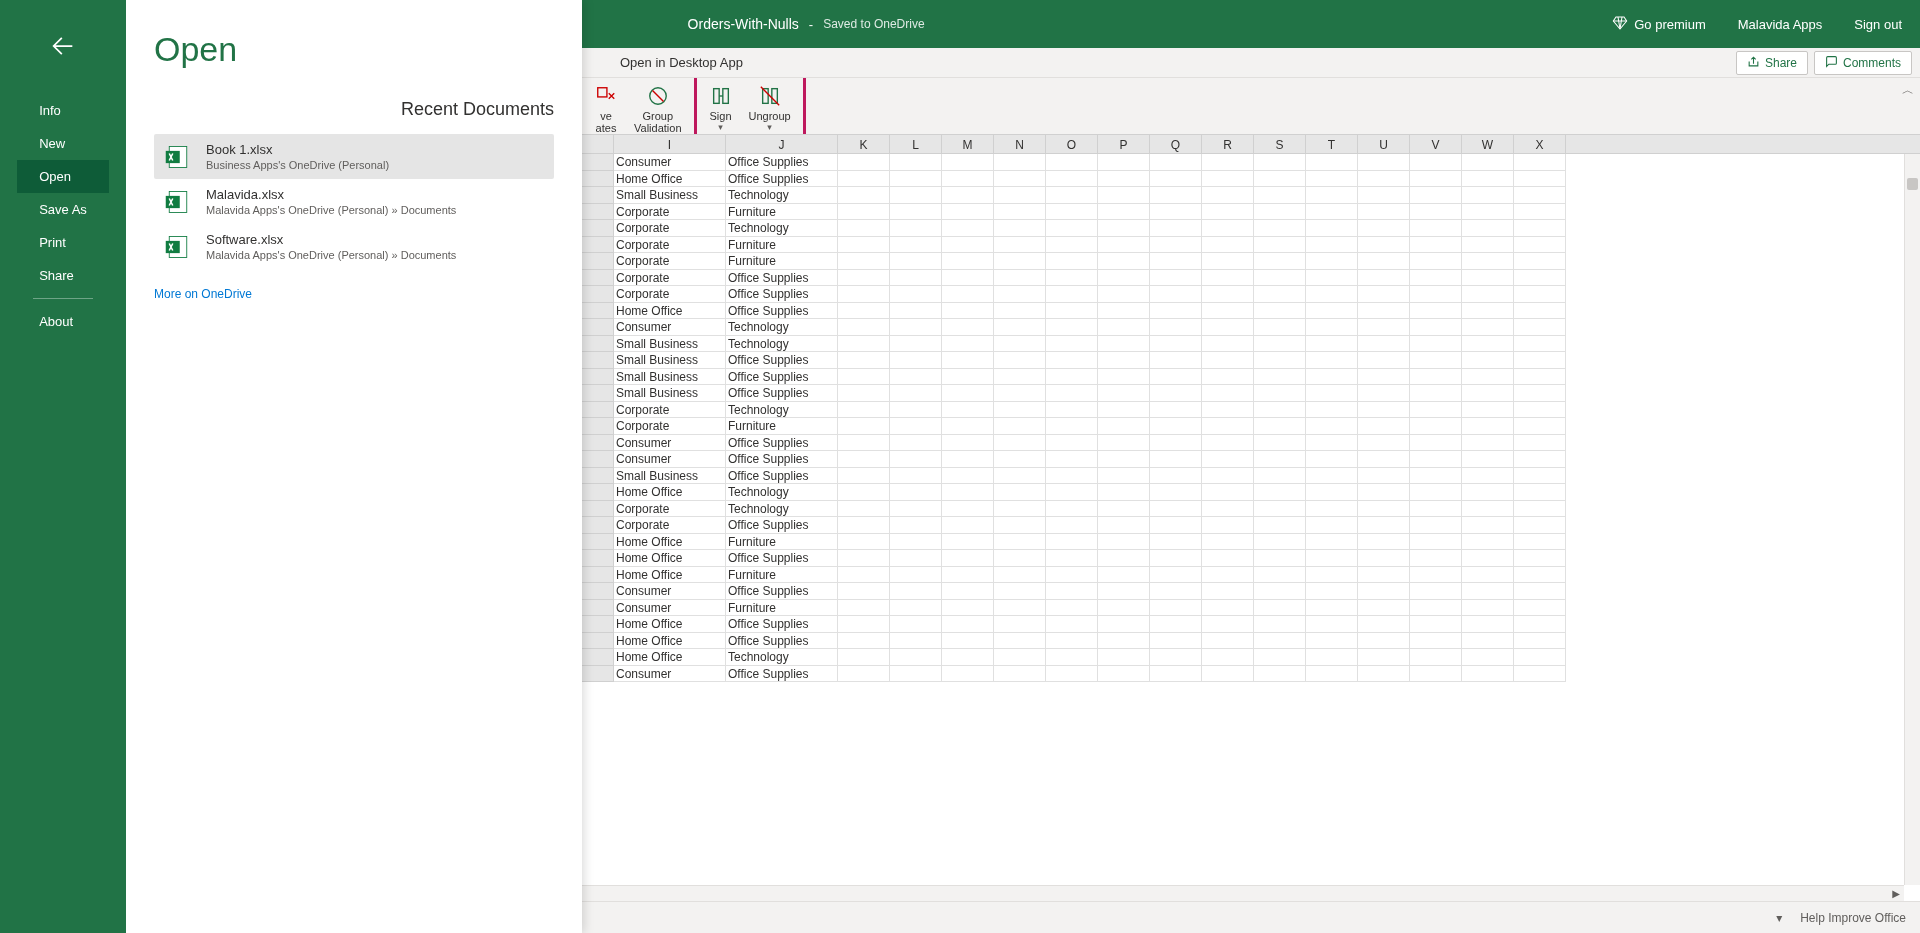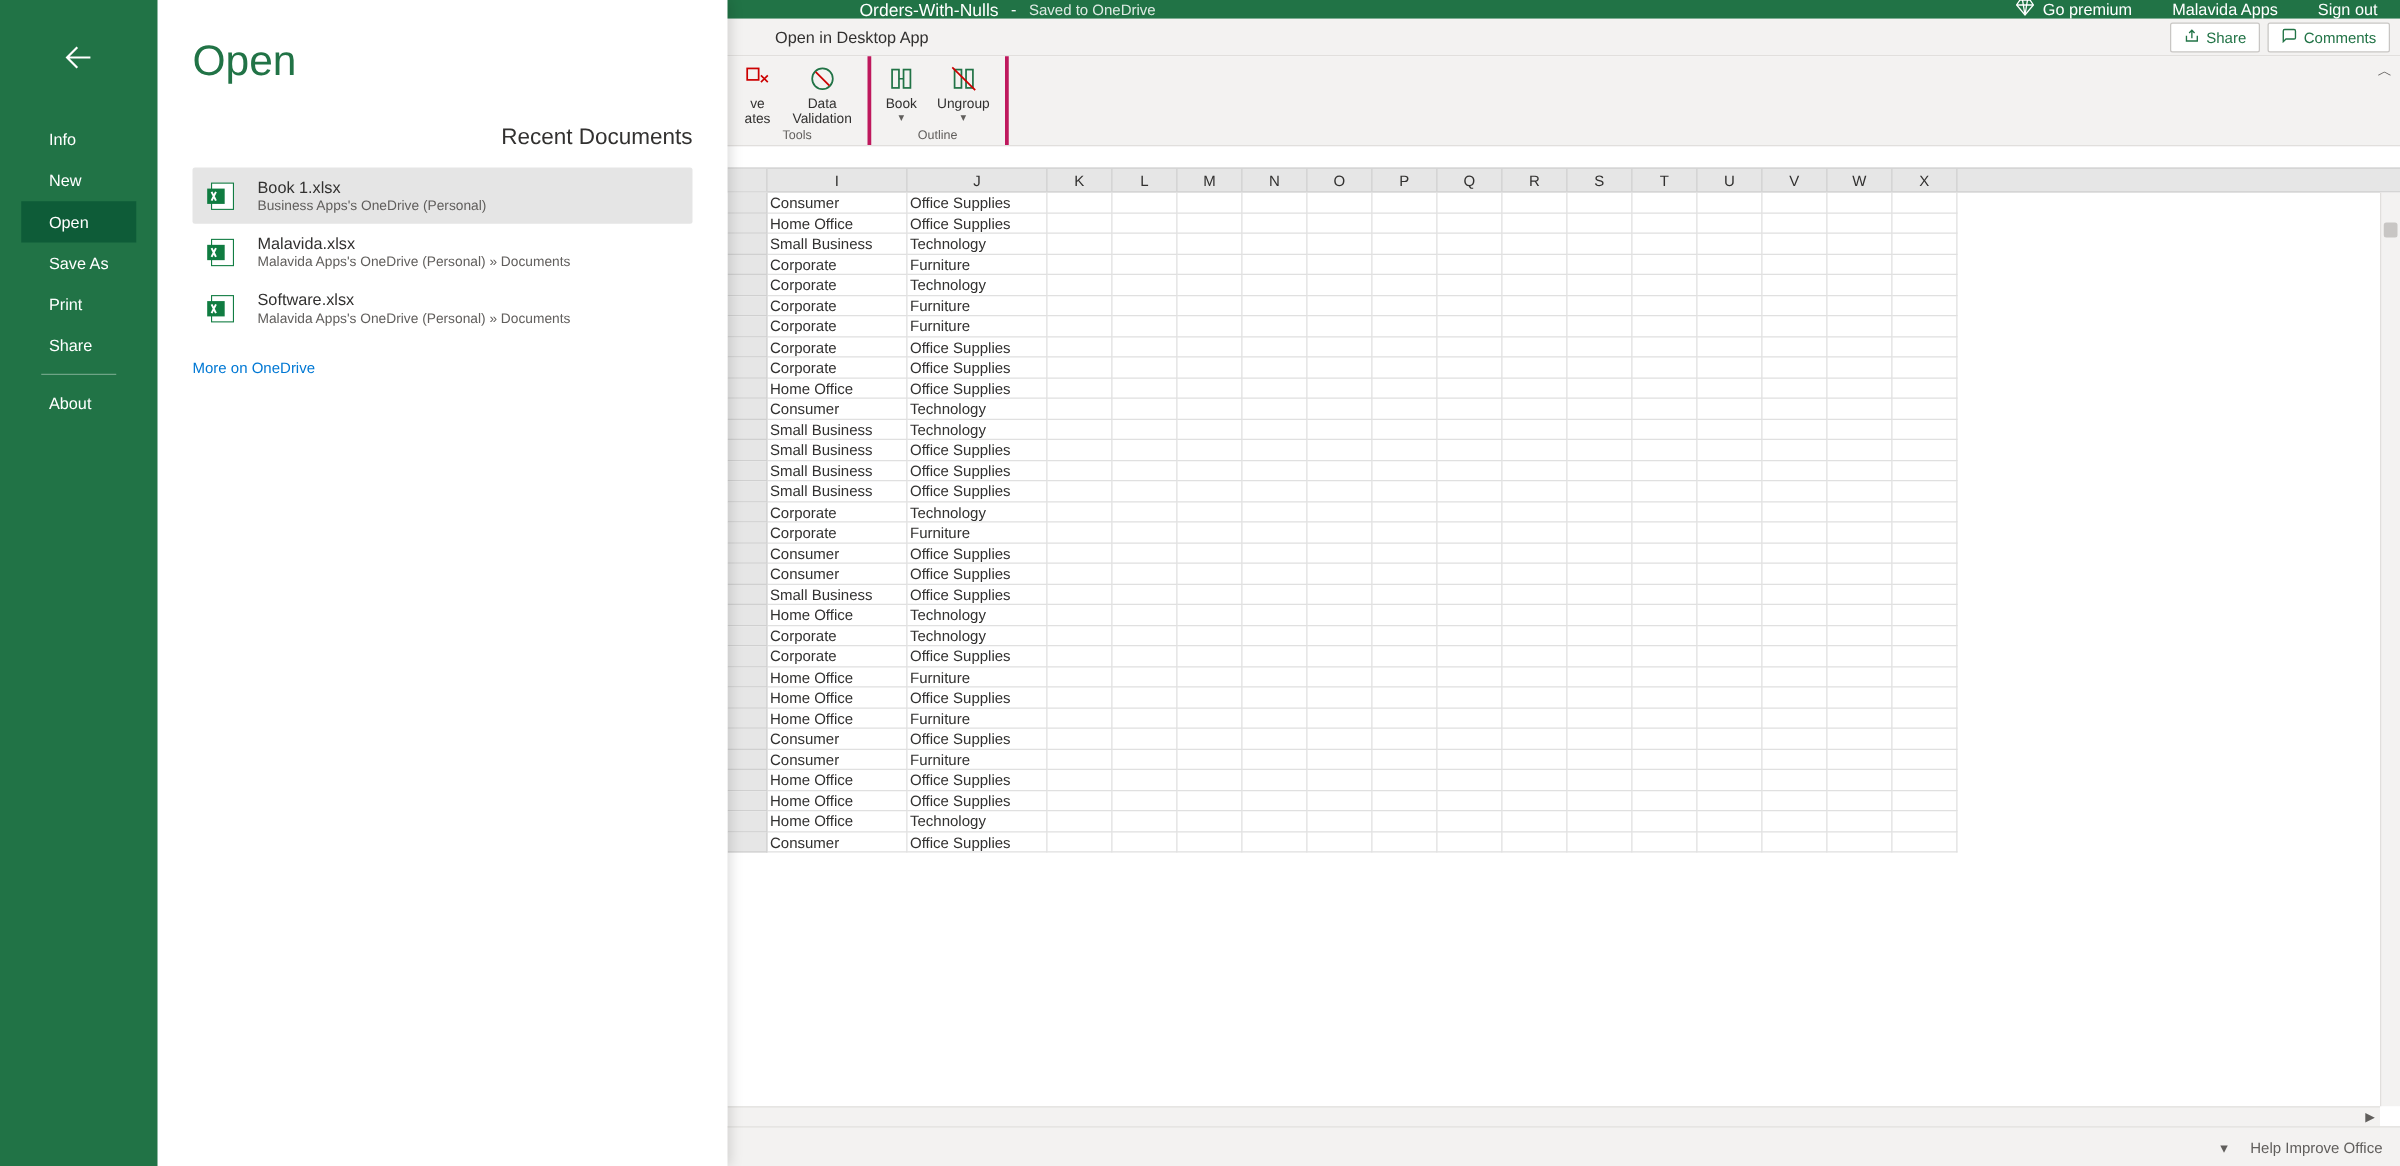--- a/index.html
+++ b/index.html
@@ -1,19 +1,19 @@
 <!DOCTYPE html>
 <html><head>
 <meta charset="utf-8">
 <style>
 * { margin: 0; padding: 0; box-sizing: border-box; font-family: 'Segoe UI', Tahoma, sans-serif; }
 body { width: 1920px; height: 933px; overflow: hidden; background: #fff; position: relative; }
 
 
-.titlebar { height: 15px; background: #217346; display: flex; align-items: center; color: #fff; font-size: 13px; }
+.titlebar { height: 48px; background: #217346; display: flex; align-items: center; color: #fff; font-size: 13px; }
 .titlebar-center { flex: 1; display: flex; justify-content: center; align-items: center; gap: 10px; }
 .titlebar-right { display: flex; align-items: center; gap: 32px; padding-right: 18px; }
 .titlebar .doc-name { font-size: 14px; }
 .titlebar .save-status { font-size: 12px; opacity: 0.85; }
 .premium { display: flex; align-items: center; gap: 6px; cursor: pointer; }
 .premium svg { width: 16px; height: 16px; }
 .tlink { cursor: pointer; }
 
 
 .tabsbar { height: 30px; background: #f3f2f1; border-bottom: 1px solid #e1dfdd; display: flex; align-items: center; font-size: 13px; color: #323130; padding-left: 620px; position: relative; }
@@ -132,37 +132,37 @@
         <span>ve</span>
         <span>ates</span>
       </div>
       <div class="ribbon-item">
         <div class="ricon">
           <svg width="22" height="22" viewBox="0 0 24 24" fill="none" stroke="#217346" stroke-width="1.5">
               <circle cx="12" cy="12" r="9"></circle>
               <path d="M6 6l12 12" stroke="#c00"></path>
             </svg>
         </div>
-        <span>Data</span>
+        <span>Group</span>
         <span>Validation</span>
       </div>
     </div>
     <div class="ribbon-group-label">Tools</div>
   </div>
   <div class="ribbon-group">
     <div class="ribbon-items">
       <div class="ribbon-item">
         <div class="ricon">
           <svg width="22" height="22" viewBox="0 0 24 24" fill="none" stroke="#217346" stroke-width="1.5">
               <rect x="4" y="4" width="6" height="16"></rect>
               <rect x="14" y="4" width="6" height="16"></rect>
               <path d="M10 12h4"></path>
             </svg>
         </div>
-        <span>Book</span>
+        <span>Sign</span>
         <span style="font-size:9px;color:#605e5c">▾</span>
       </div>
       <div class="ribbon-item">
         <div class="ricon">
           <svg width="22" height="22" viewBox="0 0 24 24" fill="none" stroke="#c00" stroke-width="1.5">
               <rect x="4" y="4" width="6" height="16" stroke="#217346"></rect>
               <rect x="14" y="4" width="6" height="16" stroke="#217346"></rect>
               <path d="M2 2l20 20"></path>
             </svg>
         </div>

